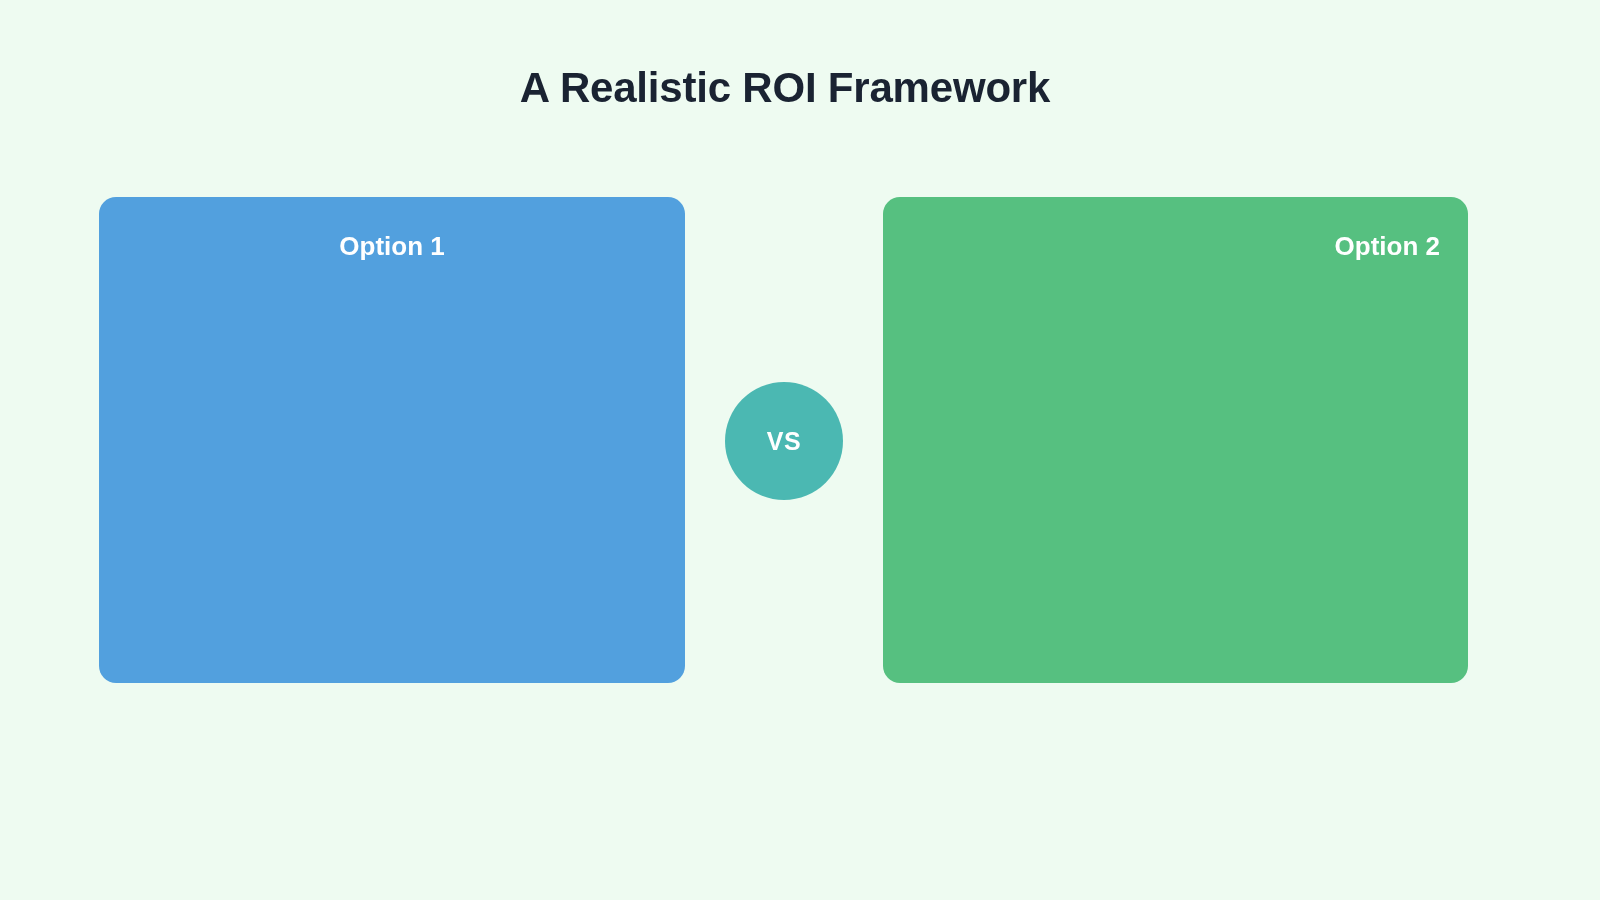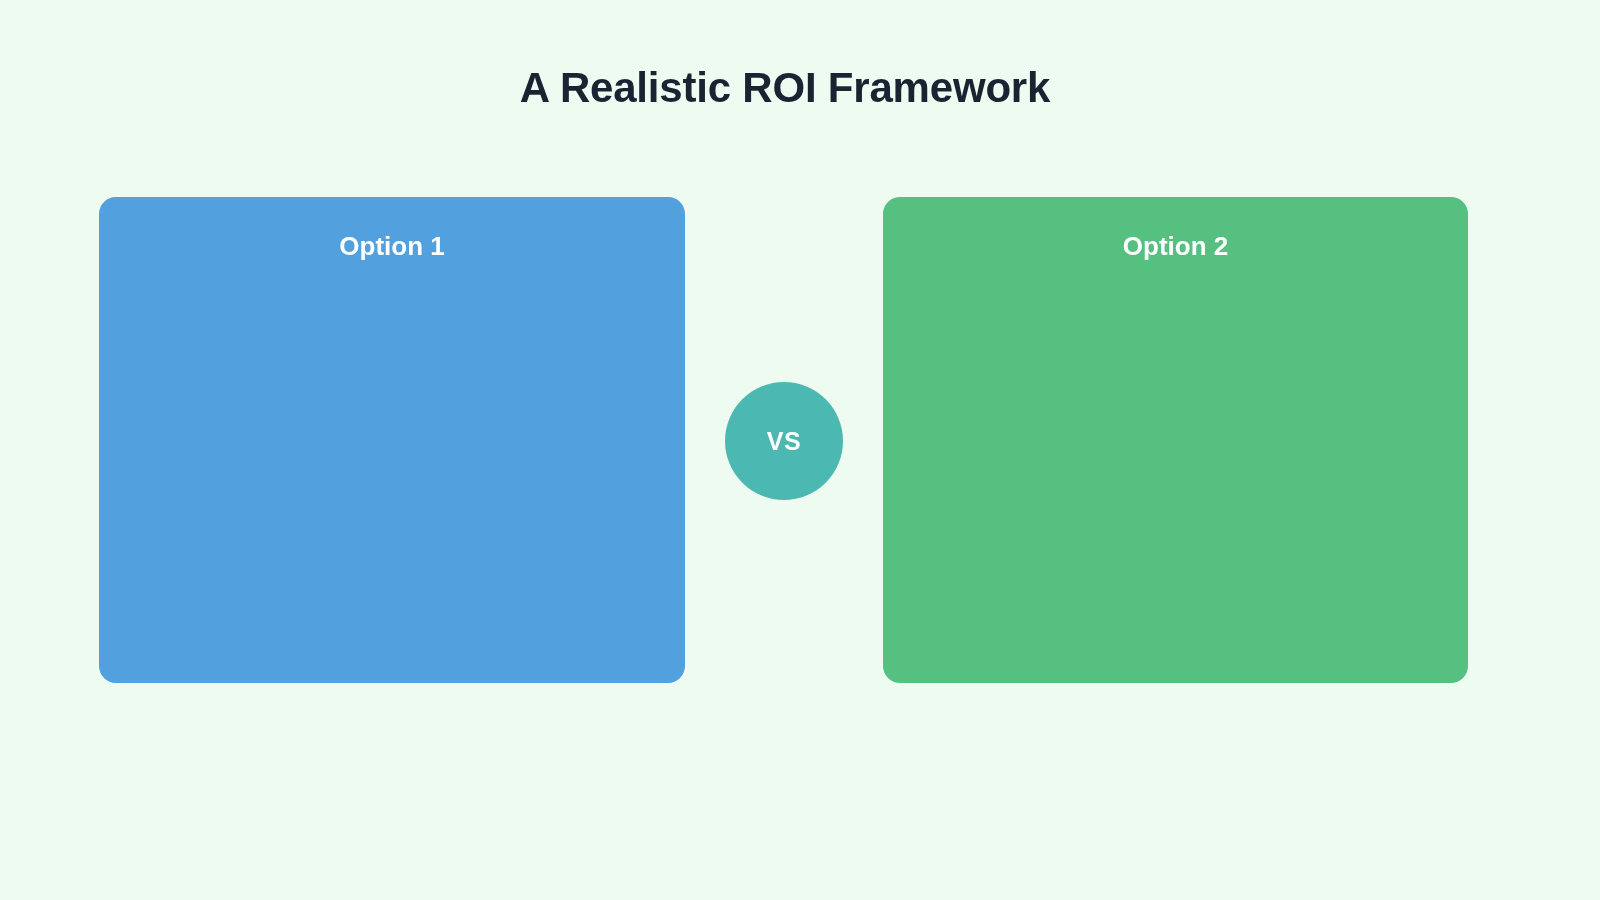--- a/index.html
+++ b/index.html
@@ -63,20 +63,21 @@
   .option-card.left {
     left: 99px;
     width: 586px;
     background: #52a0de;
   }
 
   .option-card.right {
     left: 883px;
     width: 585px;
     background: #56c080;
+    align-items: flex-end;
   }
 
   .option-heading {
     font-size: 26px;
     font-weight: bold;
     color: #ffffff;
     line-height: 1.2;
     text-align: center;
     margin: 0;
     white-space: nowrap;

